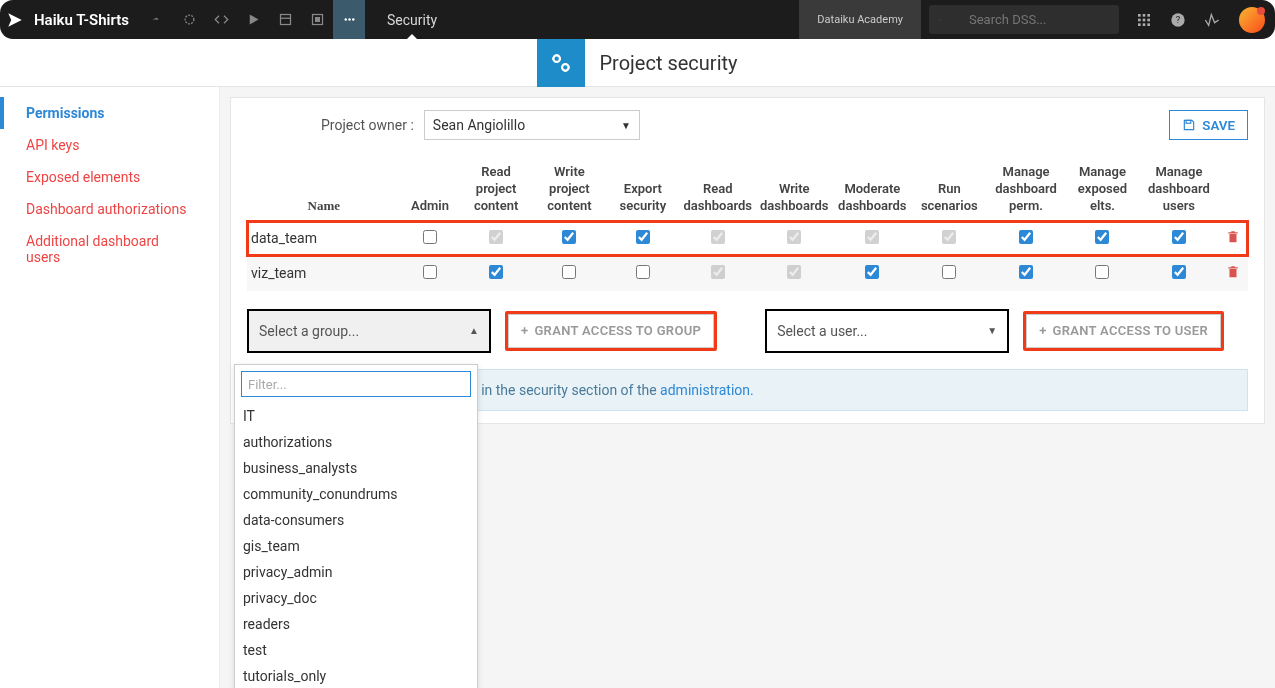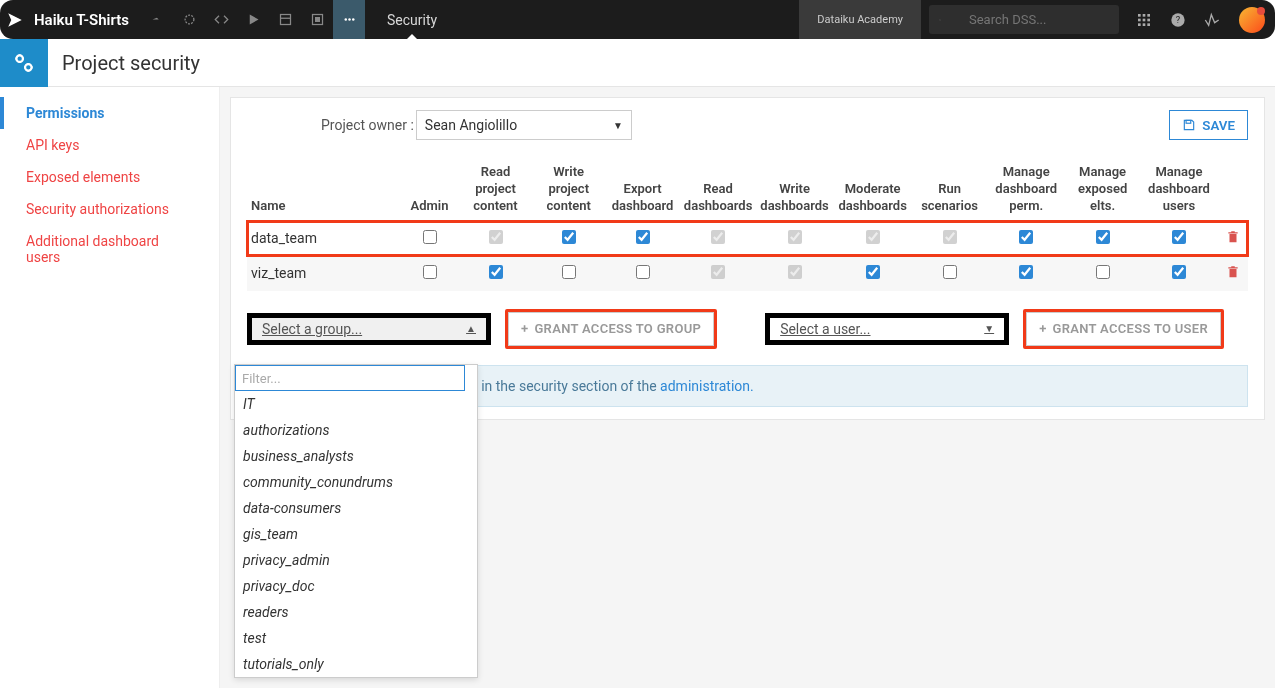--- a/index.html
+++ b/index.html
@@ -17,66 +17,66 @@
 .topbar .tab-security::after { content:""; position:absolute; bottom:-1px; left:50%; transform:translateX(-50%); width:0; height:0; border-left:6px solid transparent; border-right:6px solid transparent; border-bottom:6px solid #fff; }
 .topbar .spacer { flex: 1; }
 .topbar .academy { background: #3a3a3a; height: 39px; display: flex; align-items: center; padding: 0 18px; color: #ccc; font-size: 11px; }
 .topbar .search { background: #2e2e2e; height: 29px; margin: 0 8px; width: 190px; display: flex; align-items: center; border-radius: 3px; padding: 0 10px; color: #888; font-size: 13px; gap: 20px; }
 .topbar .search input { background: transparent; border: none; color: #ccc; outline: none; margin-left: 8px; width: 140px; font-size: 13px; }
 .topbar .rt-icon { width: 34px; height: 39px; display: flex; align-items: center; justify-content: center; color: #aaa; cursor: pointer; }
 .topbar .rt-icon svg { width: 16px; height: 16px; fill: currentColor; }
 .topbar .avatar { width: 26px; height: 26px; border-radius: 50%; background: linear-gradient(135deg,#f7b733,#fc4a1a); margin: 0 10px; position: relative; }
 .topbar .avatar::after { content:""; position:absolute; top:0; right:0; width:8px; height:8px; background:#e74c3c; border-radius:50%; }
 
-.subheader { height: 48px; display: flex; align-items: center; border-bottom: 1px solid #e5e5e5; }
+.subheader { height: 48px; display: flex; align-items: center; border-bottom: 1px solid #e5e5e5; justify-content: center; }
 .subheader .gear-box { width: 48px; height: 48px; background: #1e8cc9; display: flex; align-items: center; justify-content: center; }
 .subheader .gear-box svg { width: 26px; height: 26px; fill: #fff; }
 .subheader .title { font-size: 20px; color: #333; padding-left: 14px; font-weight: 400; }
 
 .main { display: flex; height: calc(688px - 39px - 48px); }
 .sidebar { width: 220px; border-right: 1px solid #eee; padding-top: 10px; }
 .sidebar .item { padding: 8px 26px; color: #ef4444; cursor: pointer; font-size: 14px; }
 .sidebar .item.active { color: #2d88d6; font-weight: 700; border-left: 4px solid #2d88d6; padding-left: 22px; }
 
 .content { flex: 1; background: #f5f5f5; padding: 10px 0 0 0; position: relative; }
 .panel { background: #fff; margin: 0 10px; border: 1px solid #e5e5e5; padding: 12px 16px; position: relative; }
 
-.owner-row { display: flex; align-items: center; gap: 2px; margin-bottom: 18px; }
+.owner-row { display: flex; align-items: center; gap: 10px; margin-bottom: 18px; }
 .owner-label { color: #555; padding-left: 74px; }
 .owner-select { border: 1px solid #ccc; height: 30px; width: 216px; padding: 0 8px; display: flex; align-items: center; justify-content: space-between; }
 .owner-select .caret { font-size: 10px; color: #333; }
 .save-btn { margin-left: auto; border: 1px solid #2d88d6; color: #2d88d6; background: #fff; height: 30px; padding: 0 12px; display: flex; align-items: center; gap: 6px; font-weight: 600; cursor: pointer; }
 .save-btn svg { width: 14px; height: 14px; fill: #2d88d6; }
 
 .perms-table { width: 100%; border-collapse: collapse; }
 .perms-table th { font-weight: 600; font-size: 13px; color: #444; text-align: center; padding: 6px 4px; vertical-align: bottom; line-height: 1.3; }
-.perms-table th.name { text-align: left; padding-left: 4px; }
+.perms-table th.name { text-align: center; padding-left: 4px; font-family: Liberation Serif, serif; }
 .perms-table td { text-align: center; padding: 9px 4px; font-size: 14px; }
 .perms-table td.name { text-align: left; color: #333; padding-left: 4px; }
 .perms-table tr.selected td { background: #f7f7f7; }
 .perms-table input[type=checkbox] { width: 14px; height: 14px; accent-color: #2d88d6; }
 .perms-table input[type=checkbox].gray { accent-color: #888; }
 .del { color: #d9534f; cursor: pointer; }
 .row-highlight td { position: relative; }
 tr.row-highlight { outline: 3px solid #f13a18; outline-offset: -2px; }
 
 .grant-row { display: flex; gap: 14px; margin-top: 18px; align-items: center; }
-.select-box { border: 5px solid #000000; height: 32px; width: 244px; padding: 0 10px; display: flex; align-items: center; justify-content: space-between; background: #f0f0f0; font-size: 14px; color: #555; cursor: pointer; text-decoration: underline; }
+.select-box { border: 2px solid #000000; height: 44px; width: 244px; padding: 0 10px; display: flex; align-items: center; justify-content: space-between; background: #f0f0f0; font-size: 14px; color: #555; cursor: pointer; }
 .select-box.white { background: #fff; text-align: center; }
 .select-box .caret { font-size: 10px; }
 .grant-btn { height: 34px; padding: 0 12px; border: 1px solid #ccc; background: #fff; color: #999; font-weight: 600; letter-spacing: 0.3px; font-size: 13px; display: flex; align-items: center; gap: 6px; cursor: pointer; }
 .highlight-box { border: 3px solid #f13a18; border-radius: 2px; }
 
 .note { background: #e8f2f7; border: 1px solid #cde3ef; margin: 16px 0 0 0; padding: 12px 14px; color: #4a7a99; font-size: 14px; }
 .note a { color: #2d88d6; text-decoration: none; }
 
 .dropdown { position: absolute; left: 3px; top: 266px; width: 244px; background: #fff; border: 1px solid #ccc; box-shadow: 0 2px 6px rgba(0,0,0,0.12); z-index: 10; }
-.dropdown .filter { border: 1px solid #2d88d6; height: 26px; width: calc(100% - 12px); padding: 0 6px; font-size: 13px; outline: none; }
+.dropdown .filter { margin: 6px; border: 1px solid #2d88d6; height: 26px; width: calc(100% - 12px); padding: 0 6px; font-size: 13px; outline: none; }
 .dropdown .filter::placeholder { color: #aaa; }
-.dropdown .opt { padding: 5px 8px; font-size: 14px; color: #333; cursor: pointer; font-style: italic; }
+.dropdown .opt { padding: 5px 8px; font-size: 14px; color: #333; cursor: pointer; }
 </style>
 </head>
 <body>
 
 <div class="topbar">
   <div class="logo">
     <svg viewBox="0 0 24 24">
         <path d="M3 3 L21 12 L3 21 L7 12 Z"></path>
       </svg>
   </div>
@@ -168,21 +168,21 @@
       </svg>
   </div>
   <div class="title">Project security</div>
 </div>
 
 <div class="main">
   <div class="sidebar">
     <div class="item active">Permissions</div>
     <div class="item">API keys</div>
     <div class="item">Exposed elements</div>
-    <div class="item">Security authorizations</div>
+    <div class="item">Dashboard authorizations</div>
     <div class="item">Additional dashboard users</div>
   </div>
 
   <div class="content">
     <div class="panel">
 
       <div class="owner-row">
         <span class="owner-label">Project owner :</span>
         <div class="owner-select">
           <span>Sean Angiolillo</span>
@@ -197,21 +197,21 @@
         </button>
       </div>
 
       <table class="perms-table">
         <thead>
           <tr>
             <th class="name" style="width:160px">Name</th>
             <th style="width:60px">Admin</th>
             <th style="width:75px">Read project content</th>
             <th style="width:75px">Write project content</th>
-            <th style="width:75px">Export dashboard</th>
+            <th style="width:75px">Export security</th>
             <th style="width:75px">Read dashboards</th>
             <th style="width:75px">Write dashboards</th>
             <th style="width:80px">Moderate dashboards</th>
             <th style="width:75px">Run scenarios</th>
             <th style="width:80px">Manage dashboard perm.</th>
             <th style="width:75px">Manage exposed elts.</th>
             <th style="width:80px">Manage dashboard users</th>
             <th style="width:30px"></th>
           </tr>
         </thead>

